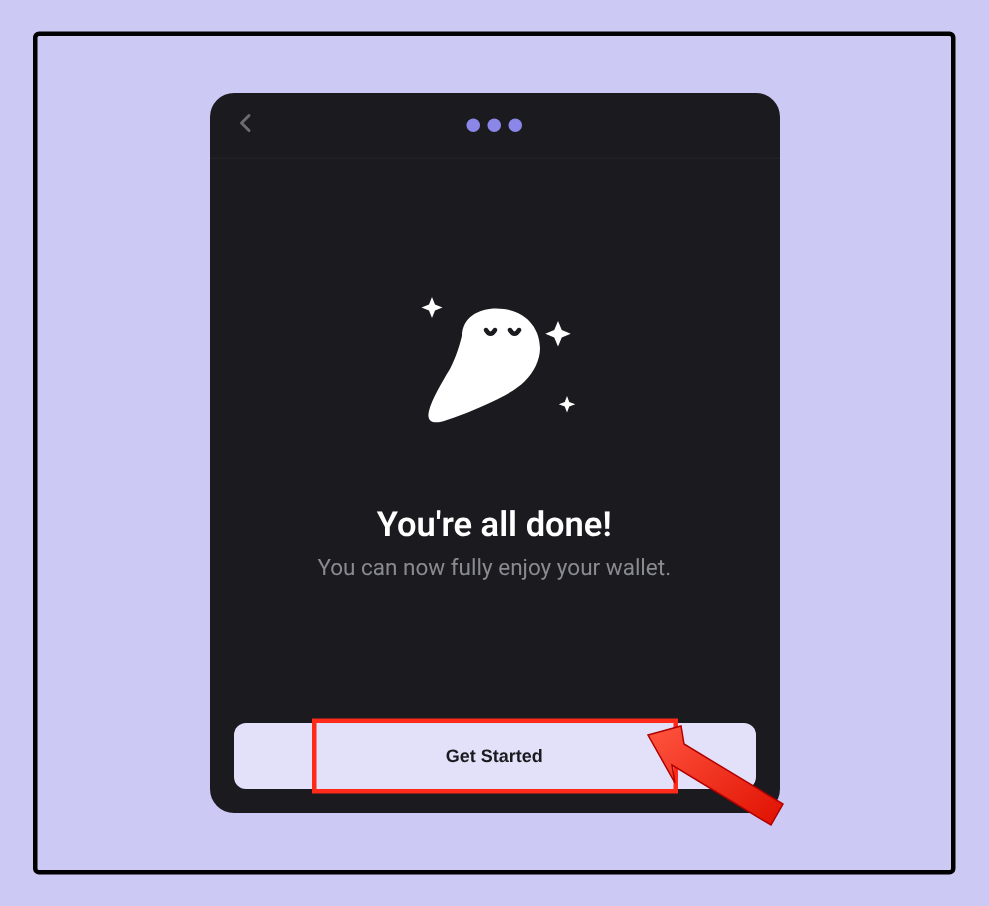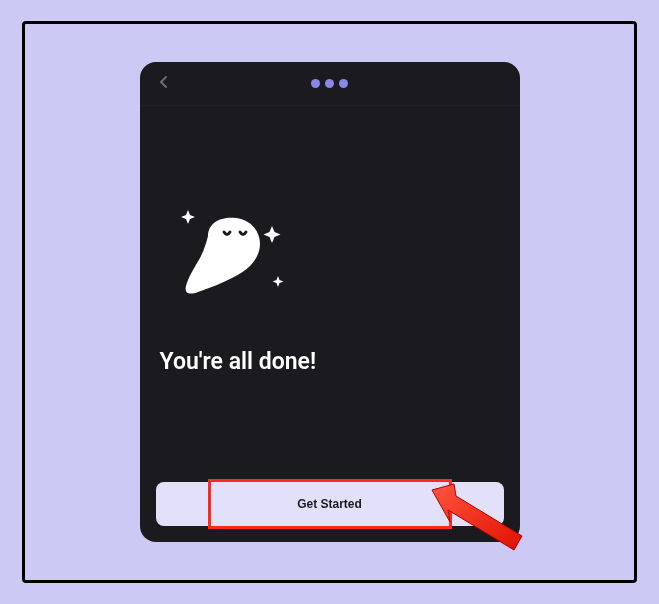--- a/index.html
+++ b/index.html
@@ -60,21 +60,21 @@
     .dot {
       width: 9px;
       height: 9px;
       border-radius: 50%;
       background: #8b87e8;
     }
     .content {
       flex: 1;
       display: flex;
       flex-direction: column;
-      align-items: flex-start;
+      align-items: center;
       justify-content: center;
       padding: 20px;
       gap: 6px;
     }
     .ghost-container {
       width: 140px;
       height: 120px;
       position: relative;
       margin-bottom: 24px;
     }
@@ -156,20 +156,21 @@
                    C 62 85, 50 90, 38 94
                    C 30 97, 24 96, 26 88
                    C 28 80, 34 70, 40 60
                    C 44 52, 46 46, 48 38 Z" fill="#ffffff"></path>
 
           <path d="M64 34 q3 5 6 0" stroke="#1a1a1f" stroke-width="3" fill="none" stroke-linecap="round"></path>
           <path d="M80 34 q3 5 6 0" stroke="#1a1a1f" stroke-width="3" fill="none" stroke-linecap="round"></path>
         </svg>
       </div>
       <div class="title">You're all done!</div>
+      <div class="subtitle">You can now fully enjoy your wallet.</div>
     </div>
 
     <div class="footer">
       <button class="primary-button">
         <span>Get Started</span>
         <div class="highlight-box"></div>
       </button>
     </div>
 
   </div>

